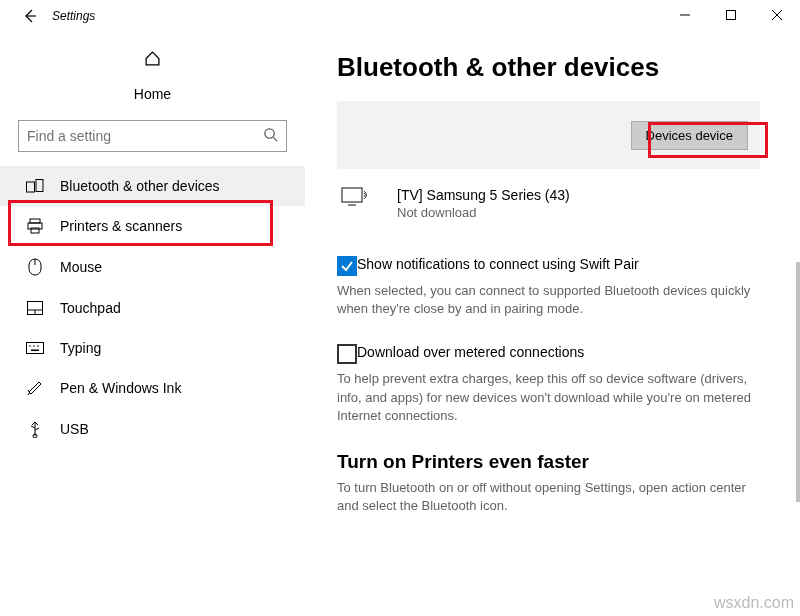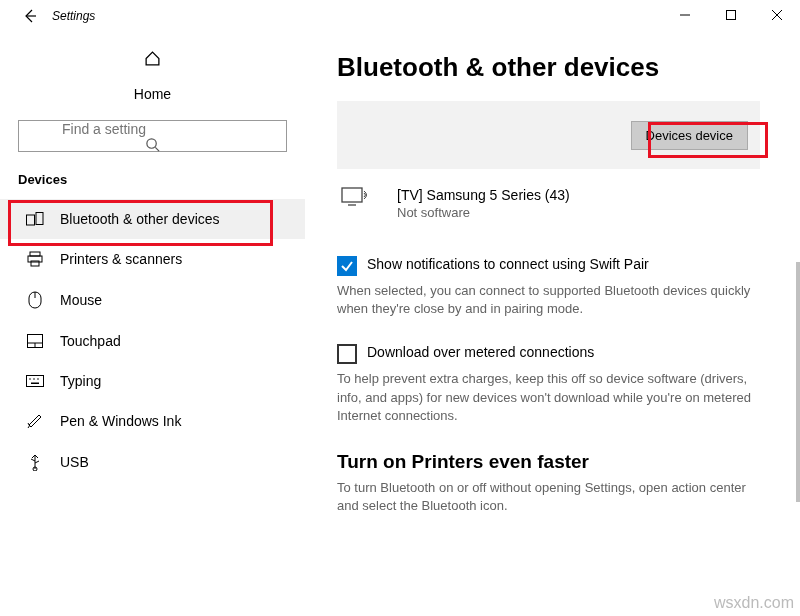--- a/index.html
+++ b/index.html
@@ -7,39 +7,39 @@
 
     .titlebar { height: 32px; display: flex; align-items: center; padding-left: 16px; font-style: italic; }
     .titlebar .back { width: 28px; display: flex; align-items: center; justify-content: center; cursor: pointer; }
     .titlebar .title { font-size: 12px; padding-left: 8px; color: #000; }
     .winctrl { position: absolute; right: 0; top: 0; display: flex; }
     .winctrl div { width: 46px; height: 30px; display: flex; align-items: center; justify-content: center; cursor: pointer; }
 
     .container { display: flex; height: calc(100% - 32px); }
     .sidebar { width: 305px; border-right: none; padding-top: 8px; }
     .home { display: flex; align-items: center; padding: 10px 18px; cursor: pointer; gap: 16px; font-size: 14px; flex-direction: column; }
-    .searchbox { margin: 8px 18px 14px 18px; height: 32px; border: 1px solid #999; display: flex; align-items: center; padding: 0 8px; justify-content: space-between; background: #fff; flex-direction: column; }
+    .searchbox { margin: 8px 18px 14px 18px; height: 32px; border: 1px solid #999; display: flex; align-items: center; padding: 0 8px; justify-content: space-between; background: #fff; }
     .searchbox input { border: none; outline: none; font-size: 14px; flex: 1; background: transparent; }
     .section-label { font-size: 13px; font-weight: 600; padding: 6px 18px 12px; }
     .nav { list-style: none; }
     .nav li { display: flex; align-items: center; gap: 16px; padding: 12px 18px 12px 26px; font-size: 14px; cursor: pointer; }
     .nav li .ic { width: 18px; display: flex; justify-content: center; color: #333; }
     .nav li.active { background: #f0f0f0; }
     .redbox1 { position: absolute; left: 8px; top: 200px; width: 265px; height: 46px; border: 3px solid #e81123; pointer-events: none; }
     .redbox2 { position: absolute; left: 648px; top: 122px; width: 120px; height: 36px; border: 3px solid #e81123; pointer-events: none; }
 
     .main { flex: 1; padding: 20px 40px 0 32px; position: relative; overflow: hidden; }
     .h1 { font-size: 26px; font-weight: 600; margin-bottom: 18px; }
     .banner { background: #f2f2f2; height: 68px; display: flex; align-items: center; justify-content: flex-end; padding-right: 12px; margin-bottom: 14px; }
     .banner button { background: #ccc; border: 1px solid #aaa; padding: 6px 14px; font-size: 13px; cursor: pointer; }
     .devrow { display: flex; gap: 28px; align-items: flex-start; padding: 4px 4px 26px; }
     .devrow .dic { width: 28px; color: #444; }
     .devrow .dname { font-size: 14px; color: #000; }
     .devrow .dstat { font-size: 13px; color: #636363; margin-top: 2px; }
-    .chkrow { display: flex; align-items: flex-start; gap: 10px; margin-top: 10px; }
+    .chkrow { display: flex; align-items: flex-start; margin-top: 10px; }
     .chkrow .box { width: 20px; height: 20px; background: #0078d4; display: flex; align-items: center; justify-content: center; color: #fff; flex-shrink: 0; }
     .chkrow .box.empty { background: #fff; border: 2px solid #333; }
     .chkrow .lab { font-size: 14px; }
     .desc { font-size: 13px; color: #636363; margin: 6px 0 26px 0; line-height: 1.4; }
     .h2 { font-size: 19px; font-weight: 600; margin-top: 12px; margin-bottom: 6px; }
     .scrollshade { position: absolute; right: 0; top: 230px; width: 4px; height: 240px; background: #c0c0c0; }
     .watermark { position: absolute; right: 6px; bottom: 4px; font-size: 16px; color: #bbb; }
   </style>
 </head>
 <body>
@@ -80,21 +80,20 @@
           </svg></span>
       <span>Home</span>
     </div>
     <div class="searchbox">
       <input placeholder="Find a setting" style="">
       <span><svg width="15" height="15" viewBox="0 0 16 16">
             <circle cx="7" cy="7" r="5" stroke="#555" fill="none" stroke-width="1.3"></circle>
             <line x1="11" y1="11" x2="15" y2="15" stroke="#555" stroke-width="1.3"></line>
           </svg></span>
     </div>
-    <div class="section-label">Devices</div>
     <ul class="nav">
       <li class="active">
         <span class="ic">
             <svg width="18" height="14" viewBox="0 0 18 14">
               <rect x="0.5" y="3" width="8" height="10" stroke="#000" fill="none"></rect>
               <rect x="10" y="0.5" width="7" height="12" stroke="#000" fill="none"></rect>
             </svg>
           </span>
         <span>Bluetooth &amp; other devices</span>
       </li>
@@ -170,21 +169,21 @@
     <div class="devrow">
       <div class="dic">
         <svg width="28" height="22" viewBox="0 0 28 22">
             <rect x="1" y="1" width="20" height="14" stroke="#444" fill="none" stroke-width="1.3"></rect>
             <line x1="7" y1="18" x2="15" y2="18" stroke="#444" stroke-width="1.3"></line>
             <path d="M23 6 Q26 8 23 10 M23 4 Q28 8 23 12" stroke="#444" fill="none"></path>
           </svg>
       </div>
       <div>
         <div class="dname">[TV] Samsung 5 Series (43)</div>
-        <div class="dstat">Not software</div>
+        <div class="dstat">Not download</div>
       </div>
     </div>
 
     <div class="chkrow">
       <div class="box">
         <svg width="14" height="14" viewBox="0 0 14 14">
             <path d="M2 7 L6 11 L12 3" stroke="#fff" stroke-width="2" fill="none"></path>
           </svg>
       </div>
       <div class="lab">Show notifications to connect using Swift Pair</div>

